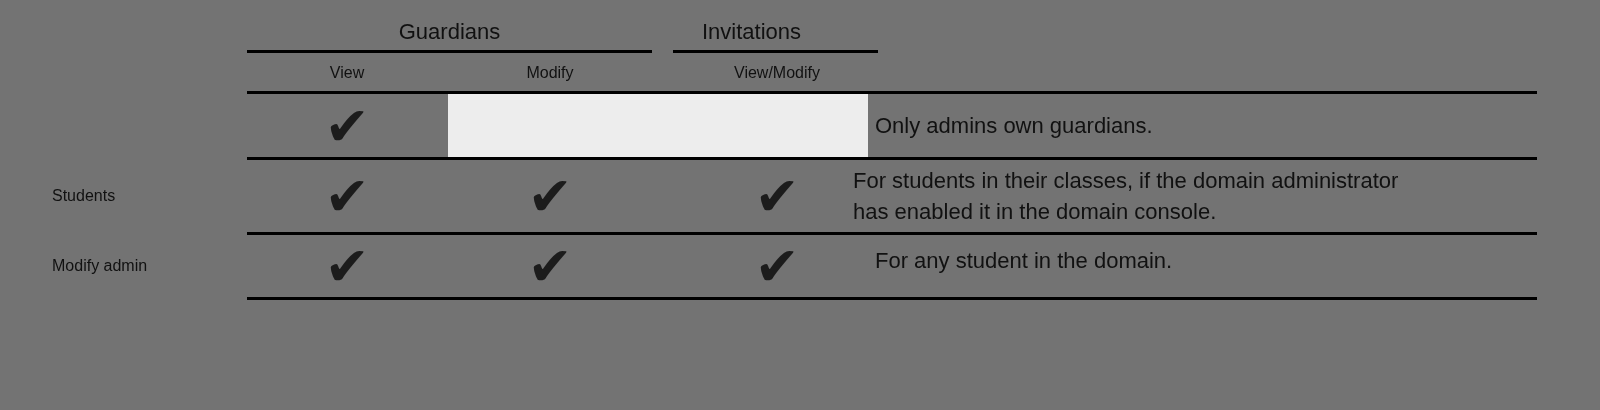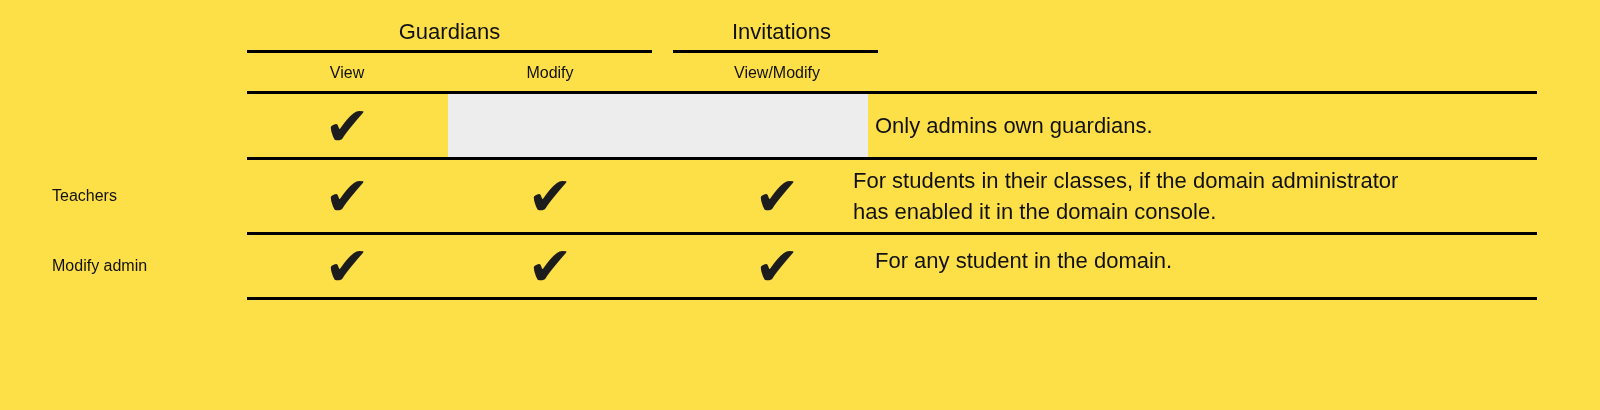--- a/index.html
+++ b/index.html
@@ -4,21 +4,21 @@
 <style>
   html, body {
     margin: 0;
     padding: 0;
     background: #ffffff;
   }
   .stage {
     position: relative;
     width: 1600px;
     height: 410px;
-    background: #fde047;
+    background: #737373;
     font-family: "Liberation Sans", sans-serif;
     color: #111111;
     overflow: hidden;
   }
   .rule {
     position: absolute;
     height: 3px;
     background: #000000;
   }
   .cell {
@@ -60,41 +60,41 @@
     position: absolute;
     background: #ededed;
   }
 </style>
 </head>
 <body>
 
 <div class="stage">
 
   <div class="group-header" style="left:247px; top:16px; width:405px; height:32px;">Guardians</div>
-  <div class="group-header" style="left:679px; top:16px; width:205px; height:32px;">Invitations</div>
+  <div class="group-header" style="left:649px; top:16px; width:205px; height:32px;">Invitations</div>
 
   <div class="rule" style="left: 247px; top: 50px; width: 405px; background: rgb(0, 0, 0);"></div>
   <div class="rule" style="left: 673px; top: 50px; width: 205px; background: rgb(0, 0, 0);"></div>
 
   <div class="cell center" style="left:247px; top:57px; width:200px; height:32px;">View</div>
   <div class="cell center" style="left:677px; top:57px; width:200px; height:32px;">View/Modify</div>
   <div class="cell center" style="left:450px; top:57px; width:200px; height:32px;">Modify</div>
 
   <div class="rule" style="left: 247px; top: 91px; width: 1290px; background: rgb(0, 0, 0);"></div>
   <div class="rule" style="left: 247px; top: 157px; width: 1290px; background: rgb(0, 0, 0);"></div>
   <div class="rule" style="left: 247px; top: 232px; width: 1290px; background: rgb(0, 0, 0);"></div>
   <div class="rule" style="left: 247px; top: 297px; width: 1290px; background: rgb(0, 0, 0);"></div>
 
   <div class="na-cell" style="left: 448px; top: 94px; width: 420px; height: 63px; background: rgb(237, 237, 237);"></div>
   <div class="check-cell" style="left:247px; top:94px; width:200px; height:63px;">
     <span class="check-glyph" style="color: rgb(28, 28, 28);">✔</span>
   </div>
   <div class="note-cell" style="left:875px; top:94px; width:680px; height:63px;">Only admins own guardians.</div>
 
-  <div class="cell" style="left:52px; top:160px; width:190px; height:72px;">Teachers</div>
+  <div class="cell" style="left:52px; top:160px; width:190px; height:72px;">Students</div>
   <div class="check-cell" style="left:247px; top:160px; width:200px; height:72px;">
     <span class="check-glyph" style="color: rgb(28, 28, 28);">✔</span>
   </div>
   <div class="check-cell" style="left:450px; top:160px; width:200px; height:72px;">
     <span class="check-glyph" style="color: rgb(28, 28, 28);">✔</span>
   </div>
   <div class="check-cell" style="left:677px; top:160px; width:200px; height:72px;">
     <span class="check-glyph" style="color: rgb(28, 28, 28);">✔</span>
   </div>
   <div class="note-cell" style="left:853px; top:160px; width:680px; height:72px;">For students in their classes, if the domain administrator

